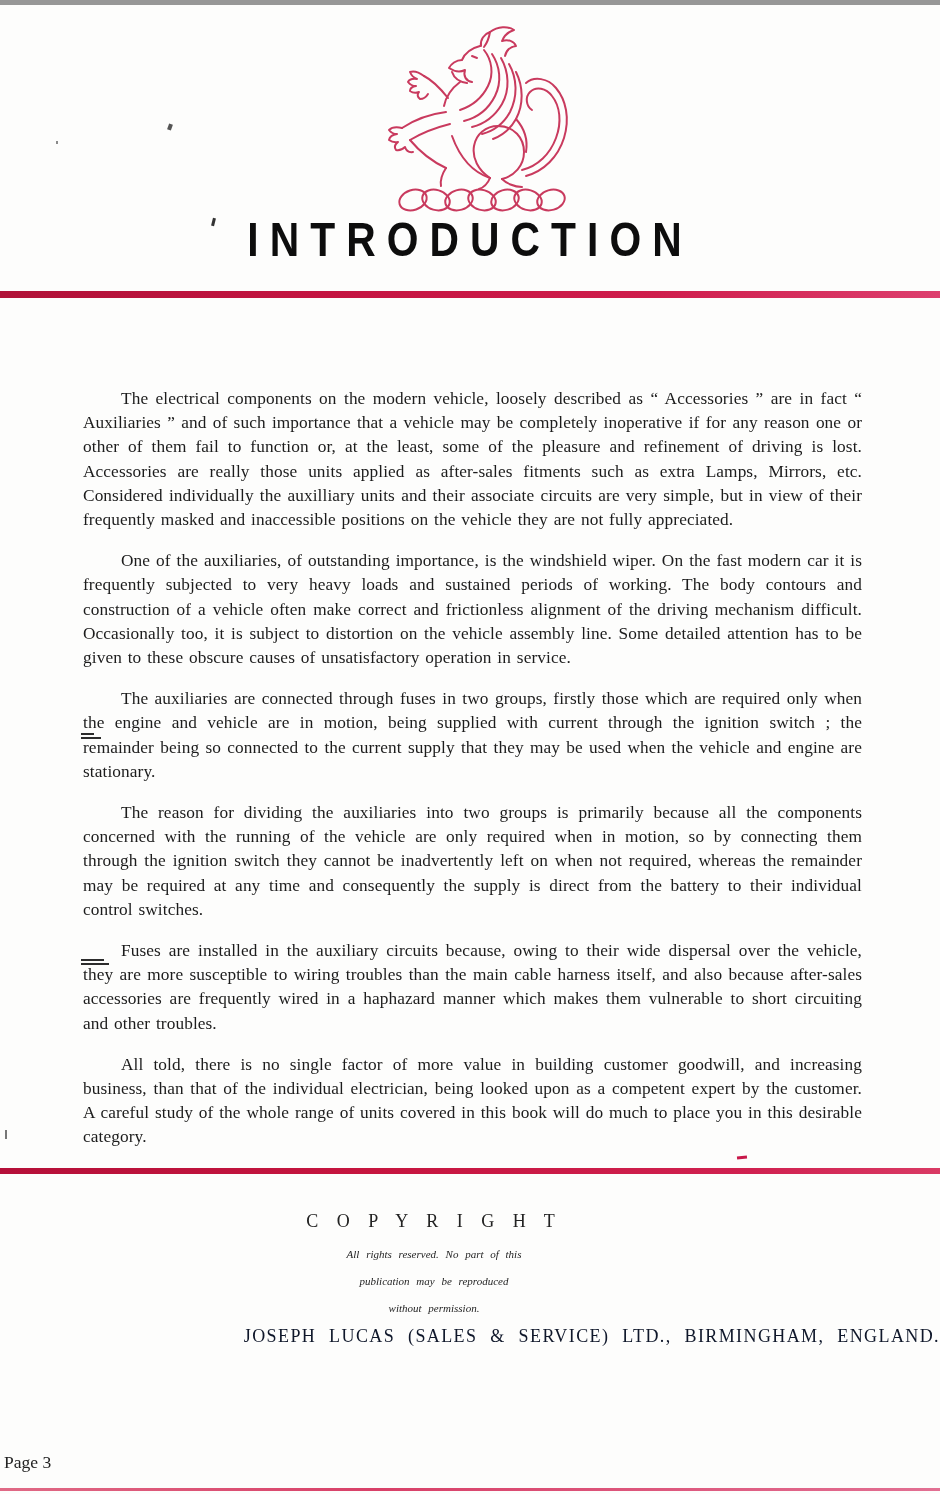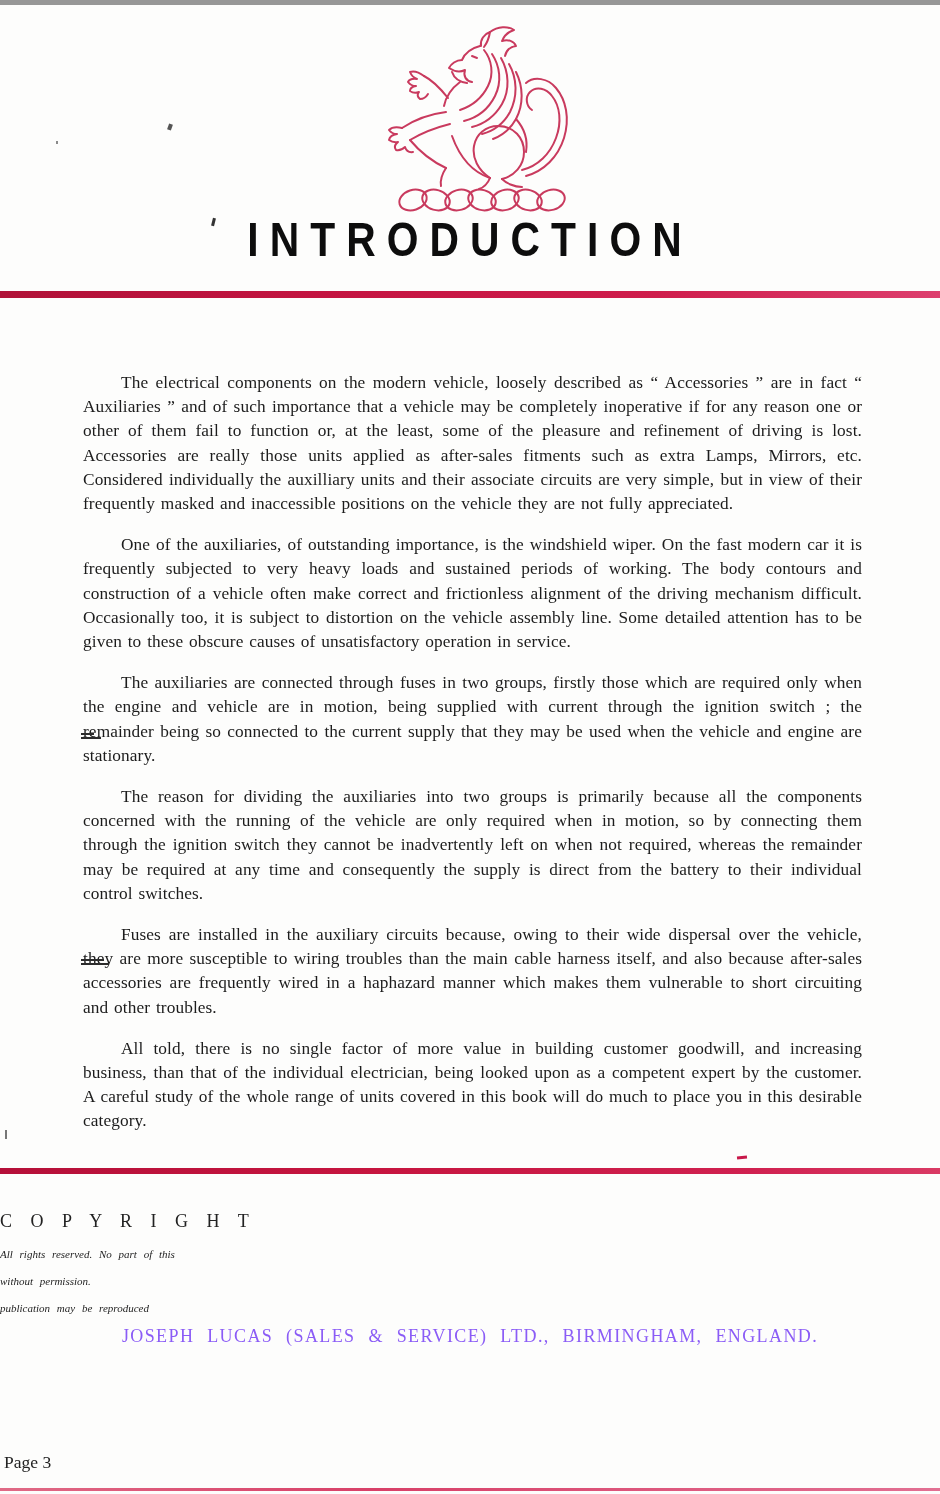--- a/index.html
+++ b/index.html
@@ -14,31 +14,31 @@
     position:absolute;top:212px;left:0;width:940px;text-align:center;
     font-family:"Liberation Sans",sans-serif;font-weight:700;font-size:48px;
     letter-spacing:13px;color:#0d0d0d;transform:scaleX(0.85);transform-origin:50% 50%;
     white-space:nowrap;
   }
   .rule{position:absolute;left:0;width:940px;}
   .rule-top{top:291px;height:7px;background:linear-gradient(90deg,#b01238 0%,#c41441 35%,#cf1d4c 70%,#dd3f6e 100%);}
   .rule-mid{top:1168px;height:6px;background:linear-gradient(90deg,#b51039 0%,#c6153f 40%,#d02150 80%,#d93a64 100%);}
   .rule-bottom{top:1488px;height:3px;background:linear-gradient(90deg,#e06a86 0%,#d84068 40%,#e27093 100%);}
   .red-tick{position:absolute;left:737px;top:1156px;width:10px;height:3px;background:#c8184a;transform:rotate(-6deg);}
-  .text-block{position:absolute;left:83px;top:371px;width:779px;}
+  .text-block{position:absolute;left:83px;top:387px;width:779px;}
   .text-block p{
     margin:0 0 17px 0;text-align:justify;text-indent:38px;
     font-size:17.3px;line-height:24.2px;word-spacing:1.4px;letter-spacing:0.1px;color:#1c1c1c;
   }
-  .copyright{position:absolute;top:1211px;left:0;width:868px;text-align:left;font-family:Liberation Serif, serif;}
+  .copyright{position:absolute;top:1211px;left:0;width:868px;text-align:center;font-family:Liberation Serif, serif;}
   .copyright-heading{font-size:18px;letter-spacing:7px;color:#222;margin-bottom:9px;}
   .copyright-line{font-style:italic;font-size:11px;line-height:26.8px;word-spacing:4px;color:#242424;}
   .imprint{
-    position:absolute;top:1326px;left:0;width:940px;text-align:center;
-    font-size:18px;letter-spacing:1.4px;word-spacing:7px;color:#8b5cf6;
+    position:absolute;top:1326px;left:0;width:940px;text-align:right;
+    font-size:18px;letter-spacing:1.4px;word-spacing:7px;color:#0f172a;
   }
   .page-number{position:absolute;left:4px;top:1452px;font-size:17.5px;color:#222;}
   .pencil-mark{position:absolute;height:2px;background:#2c2c2c;}
   .pm1{left:81px;top:733px;width:13px;}
   .pm2{left:81px;top:737px;width:20px;}
   .pm3{left:81px;top:959px;width:23px;}
   .pm4{left:81px;top:963px;width:28px;}
   .speck{position:absolute;background:#4a4a4a;}
   .sp1{left:168px;top:124px;width:4px;height:6px;transform:rotate(20deg);background:#555;}
   .sp2{left:56px;top:141px;width:2px;height:3px;background:#8a8a8a;}
@@ -117,22 +117,22 @@
   <div class="speck sp2"></div>
   <div class="speck sp3"></div>
   <div class="speck sp4"></div>
 
   <div class="red-tick"></div>
   <div class="rule rule-mid"></div>
 
   <div class="copyright">
     <div class="copyright-heading">C O P Y R I G H T</div>
     <div class="copyright-line">All rights reserved.  No part of this</div>
+    <div class="copyright-line">publication may be reproduced</div>
     <div class="copyright-line">without permission.</div>
-    <div class="copyright-line">publication may be reproduced</div>
   </div>
 
   <div class="imprint">JOSEPH LUCAS (SALES &amp; SERVICE) LTD., BIRMINGHAM, ENGLAND.</div>
 
   <div class="page-number">Page 3</div>
 
   <div class="rule rule-bottom"></div>
 
 </div>
 

